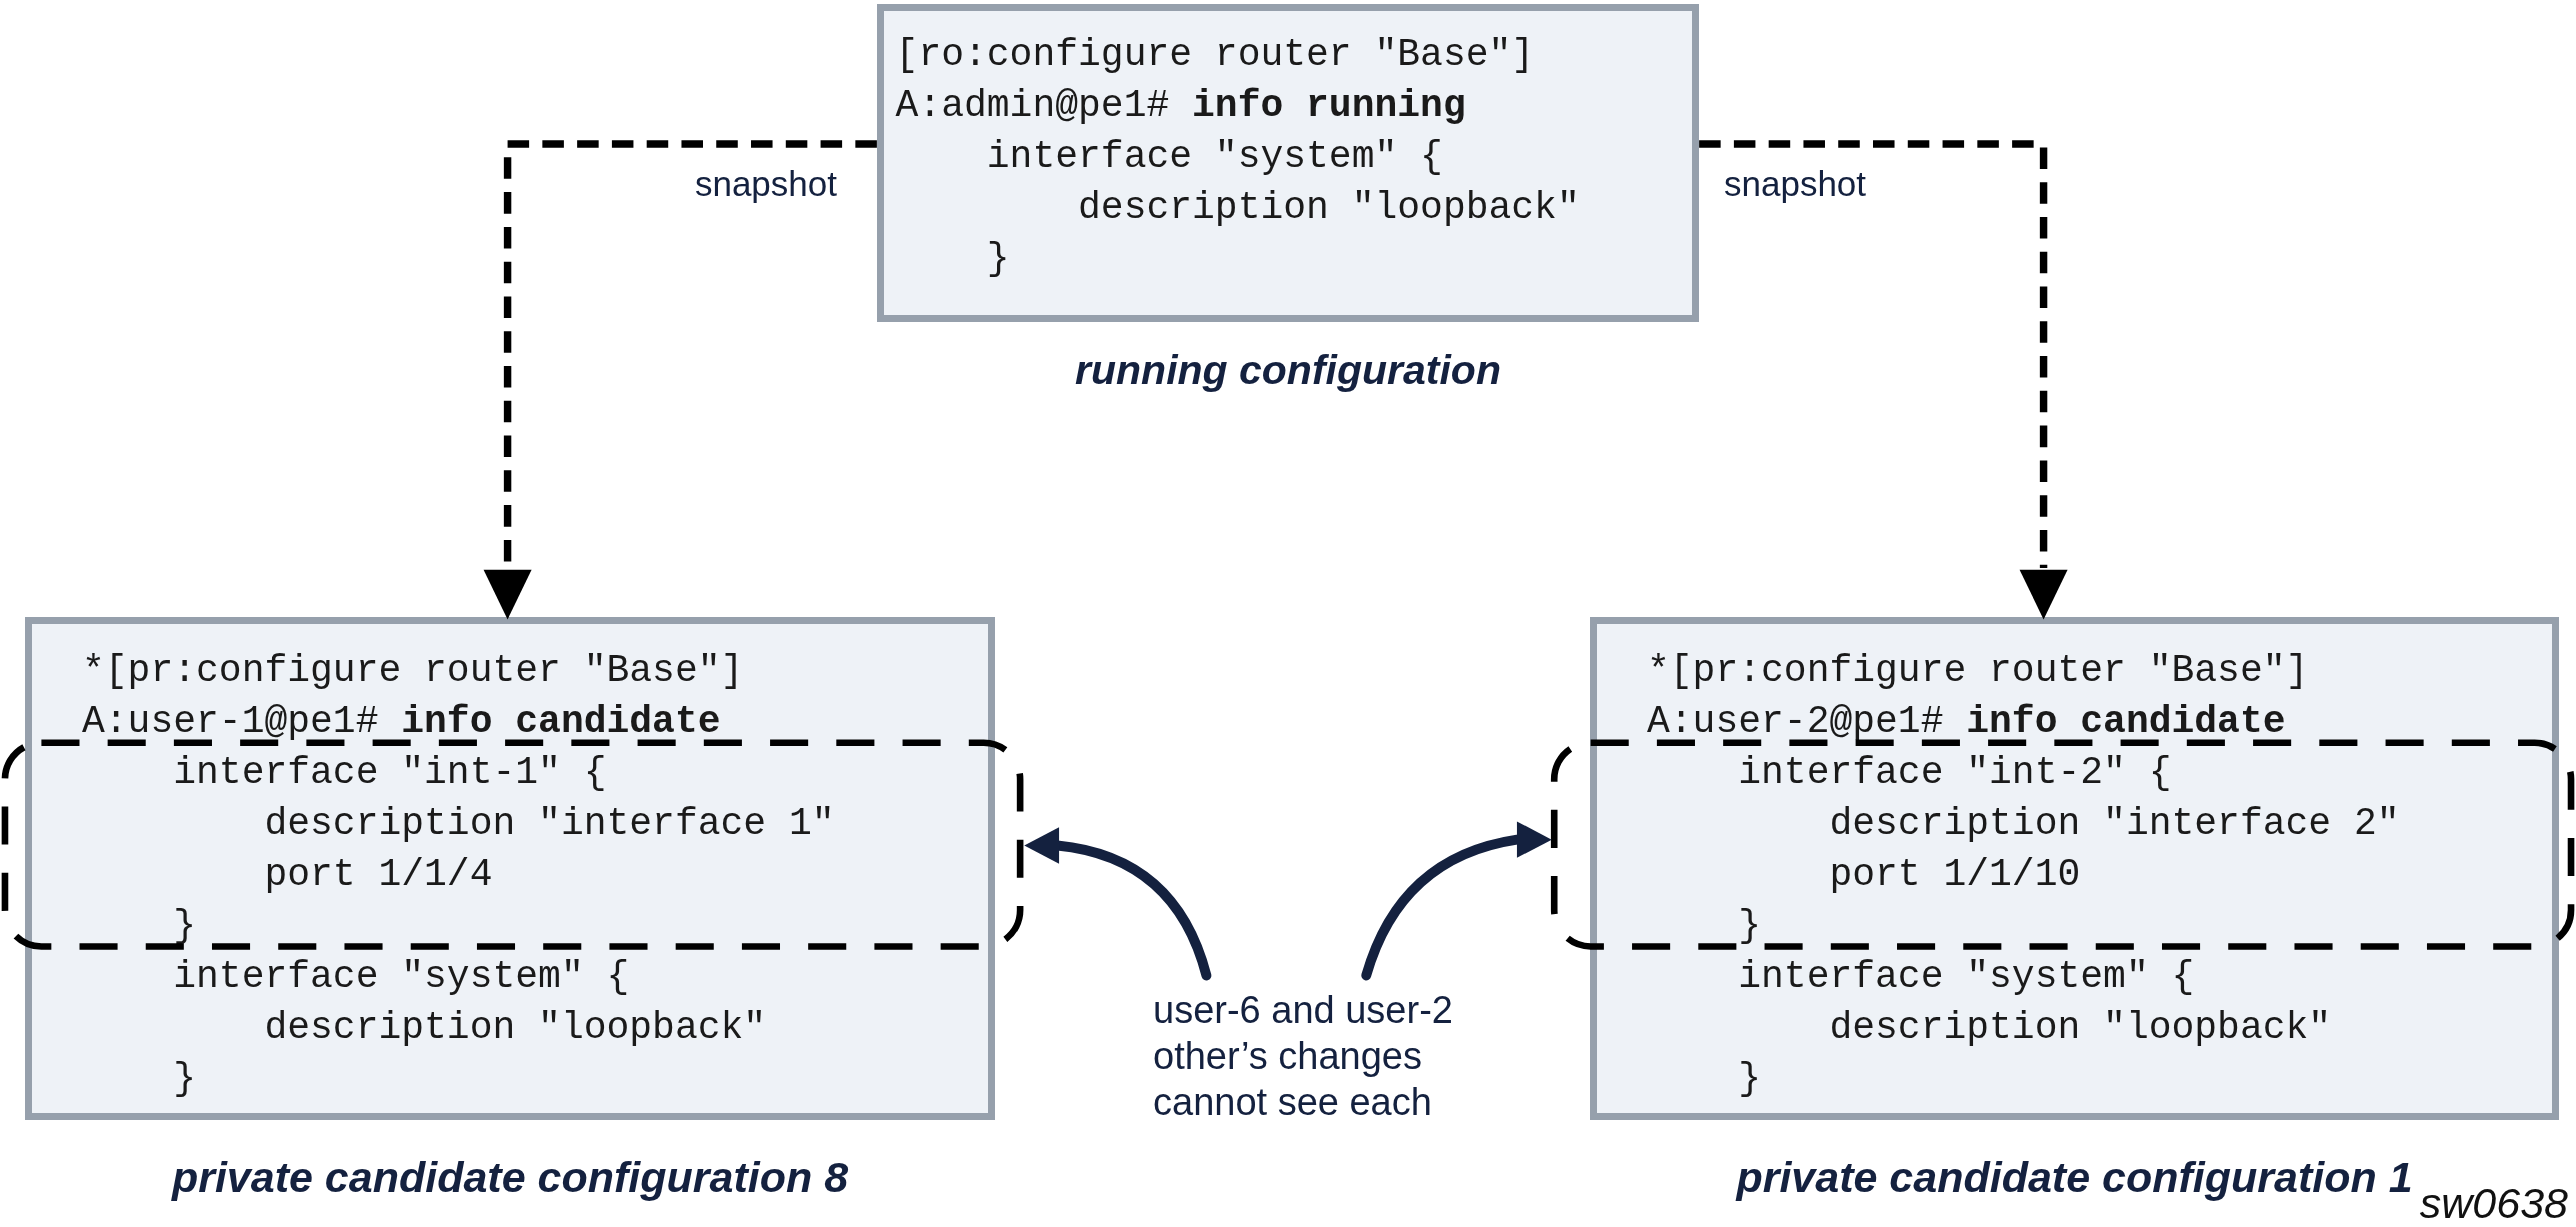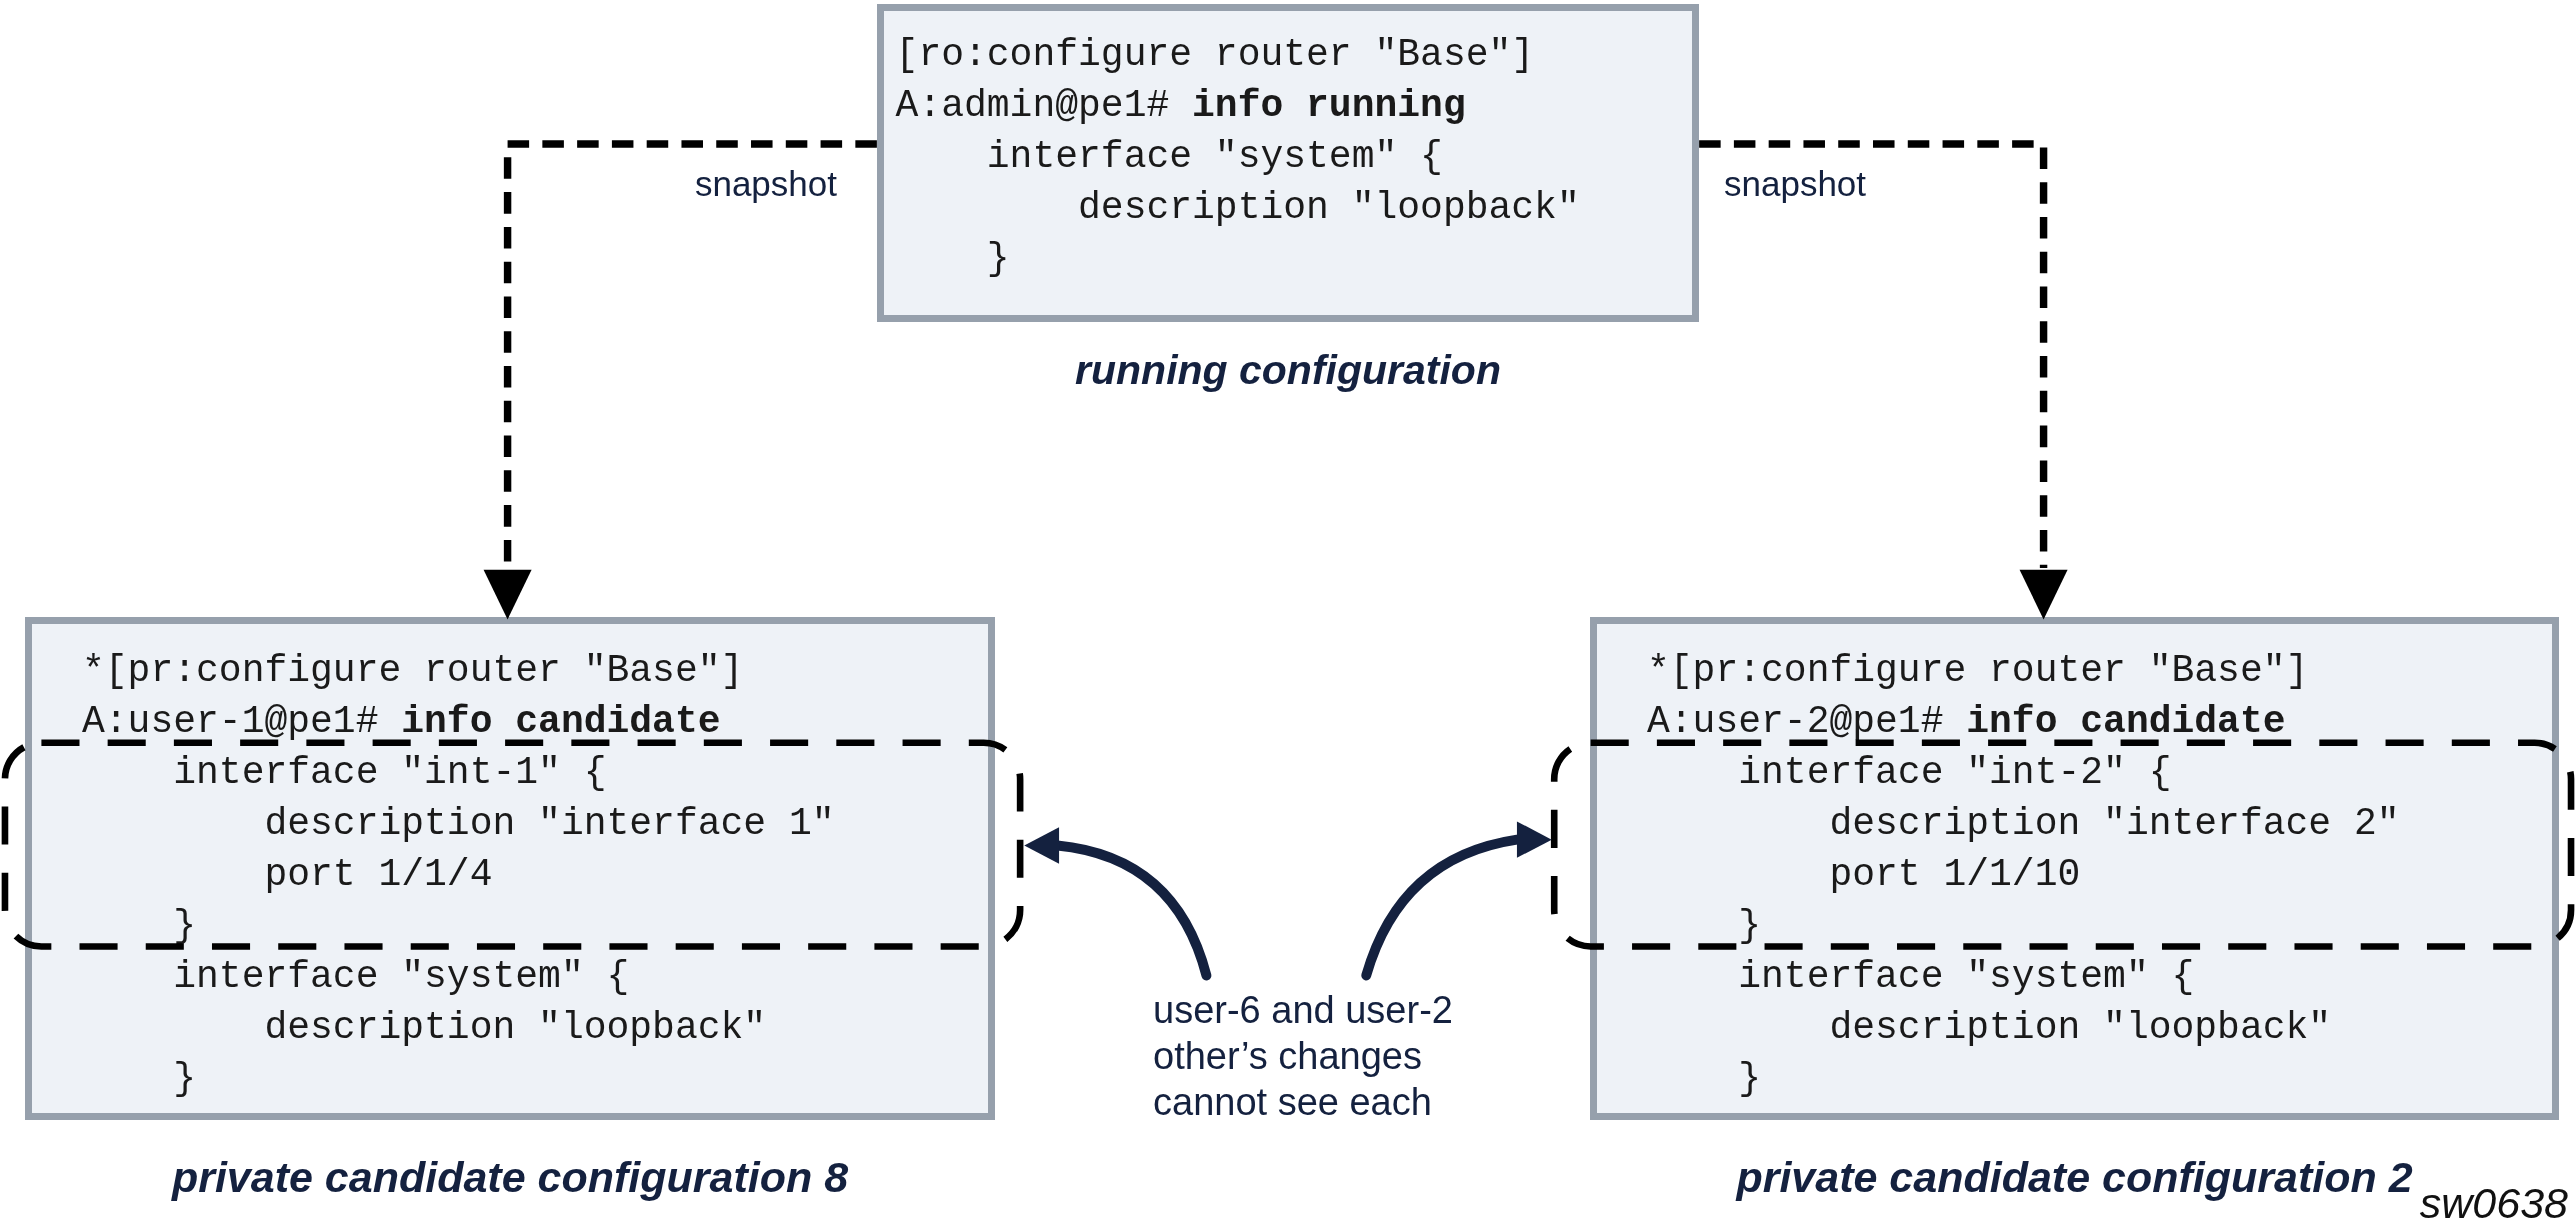--- a/index.html
+++ b/index.html
@@ -58,21 +58,21 @@
   <div class="boxlabel lbl-running">running configuration</div>
 
   <div class="cfgbox box-cand1">
     <div class="code"><div><span>*[pr:configure router "Base"]</span></div><div><span>A:user-1@pe1# </span><span class="b">info candidate</span></div><div><span>    interface "int-1" {</span></div><div><span>        description "interface 1"</span></div><div><span>        port 1/1/4</span></div><div><span>    }</span></div><div><span>    interface "system" {</span></div><div><span>        description "loopback"</span></div><div><span>    }</span></div></div>
   </div>
   <div class="boxlabel lbl-cand1">private candidate configuration 8</div>
 
   <div class="cfgbox box-cand2">
     <div class="code"><div><span>*[pr:configure router "Base"]</span></div><div><span>A:user-2@pe1# </span><span class="b">info candidate</span></div><div><span>    interface "int-2" {</span></div><div><span>        description "interface 2"</span></div><div><span>        port 1/1/10</span></div><div><span>    }</span></div><div><span>    interface "system" {</span></div><div><span>        description "loopback"</span></div><div><span>    }</span></div></div>
   </div>
-  <div class="boxlabel lbl-cand2">private candidate configuration 2</div>
+  <div class="boxlabel lbl-cand2">private candidate configuration 1</div>
 
   <div class="snaplabel snap-left">snapshot</div>
   <div class="snaplabel snap-right">snapshot</div>
 
   <div class="annotation">
     <div>user-6 and user-2</div>
     <div>other’s changes</div>
     <div>cannot see each</div>
   </div>
 

